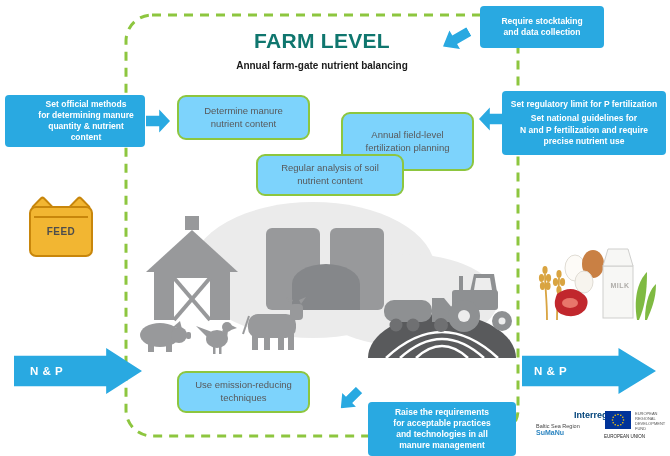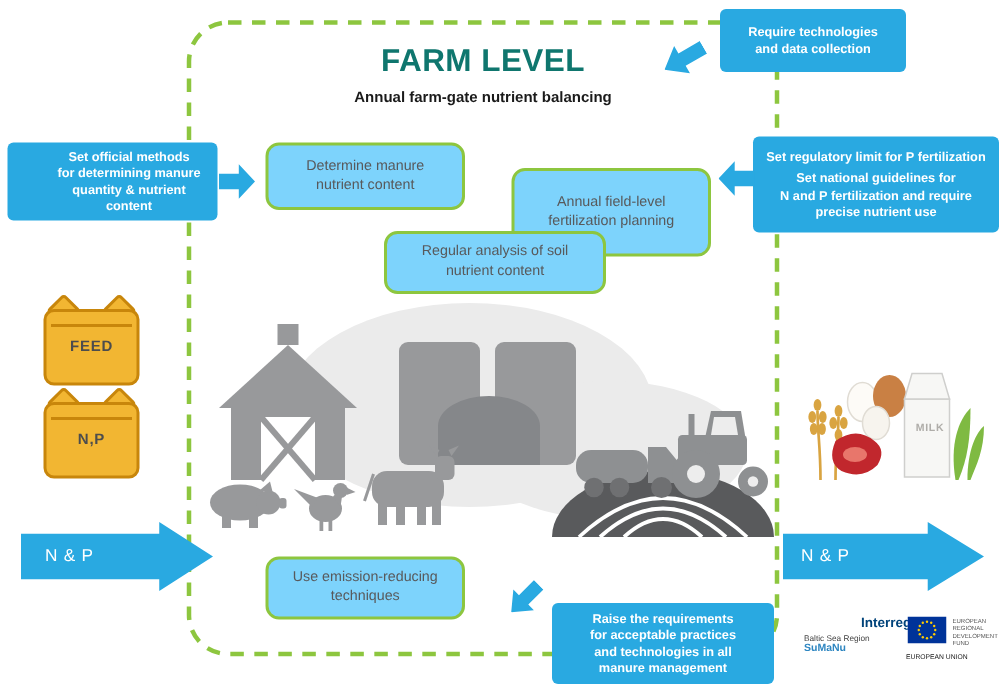--- a/index.html
+++ b/index.html
@@ -13,21 +13,21 @@
   .green-box{position:absolute;background:#7dd3fc;border:2px solid #8DC63F;border-radius:9px;
          color:#58595B;font-size:9.5px;line-height:1.35;display:flex;align-items:center;
          justify-content:center;text-align:center;box-sizing:border-box;padding:0;}
   .callout{position:absolute;background:#29A9E1;color:#fff;font-weight:bold;font-size:8.5px;
          line-height:1.32;text-align:center;border-radius:4px;display:flex;flex-direction:column;
          align-items:center;justify-content:center;padding:4px 6px;box-sizing:border-box;z-index:5;}
   .callout .p1{margin-bottom:3px;}
   .mini-arrow{position:absolute;background:#29A9E1;z-index:6;
          clip-path:polygon(0 30%,55% 30%,55% 6%,100% 50%,55% 94%,55% 70%,0 70%);}
   .big-arrow{position:absolute;background:#29A9E1;display:flex;align-items:center;color:#fff;
-         font-weight:normal;font-size:11.5px;letter-spacing:.5px;box-sizing:border-box;
+         font-weight:bold;font-size:11.5px;letter-spacing:.5px;box-sizing:border-box;
          clip-path:polygon(0 17%,72% 17%,72% 0,100% 50%,72% 100%,72% 83%,0 83%);}
   .sack{position:absolute;width:64px;height:58px;}
   .sack-ear{position:absolute;top:0;width:13px;height:13px;background:#F2B632;border:2px solid #C8860B;
          border-radius:3px;transform:rotate(45deg);}
   .sack-ear.l{left:5px;} .sack-ear.r{right:5px;}
   .sack-body{position:absolute;top:7px;left:0;right:0;bottom:0;background:#F2B632;
          border:2px solid #C8860B;border-radius:7px;display:flex;align-items:center;
          justify-content:center;}
   .sack-tie{position:absolute;top:8px;left:3px;right:3px;border-top:2px solid #C8860B;}
   .sack-label{font-size:10px;font-weight:bold;color:#4D4D4D;letter-spacing:.5px;}
@@ -127,21 +127,21 @@
 
   <div class="green-box preline" style="left:177px;top:95px;width:133px;height:45px;">Determine manure
 nutrient content</div>
   <div class="green-box preline" style="left:341px;top:112px;width:133px;height:59px;">Annual field-level
 fertilization planning</div>
   <div class="green-box preline" style="left:256px;top:154px;width:148px;height:42px;">Regular analysis of soil
 nutrient content</div>
   <div class="green-box preline" style="left:177px;top:371px;width:133px;height:42px;">Use emission-reducing
 techniques</div>
 
-  <div class="callout preline" style="left:480px;top:6px;width:124px;height:42px;">Require technologies
+  <div class="callout preline" style="left:480px;top:6px;width:124px;height:42px;">Require stocktaking
 and data collection</div>
   <div class="callout preline" style="left:5px;top:95px;width:140px;height:52px;padding-left:28px;">Set official methods
 for determining manure
 quantity &amp; nutrient content</div>
   <div class="callout" style="left:502px;top:91px;width:164px;height:64px;">
     <div class="p1 preline">Set regulatory limit for P fertilization</div>
     <div class="preline">Set national guidelines for
 N and P fertilization and require
 precise nutrient use</div>
   </div>
@@ -161,28 +161,20 @@
   <div class="big-arrow" style="left:522px;top:348px;width:134px;height:46px;padding-left:12px;">
     <span>N &amp; P</span>
   </div>
 
   <div class="sack" style="left:29px;top:199px;">
     <div class="sack-ear l"></div>
     <div class="sack-ear r"></div>
     <div class="sack-body">
       <div class="sack-tie"></div>
       <span class="sack-label">FEED</span>
-    </div>
-  </div>
-  <div class="sack" style="left:29px;top:261px;">
-    <div class="sack-ear l"></div>
-    <div class="sack-ear r"></div>
-    <div class="sack-body">
-      <div class="sack-tie"></div>
-      <span class="sack-label">N,P</span>
     </div>
   </div>
 
   <svg class="abs" style="left:533px;top:236px;" width="124" height="94" viewBox="0 0 124 94">
     <g>
       <path d="M14,84 C14,62 12,52 12,38" stroke="#D9A441" stroke-width="1.8" fill="none"></path>
       <path d="M24,84 C24,64 26,54 26,42" stroke="#D9A441" stroke-width="1.8" fill="none"></path>
       <g fill="#D9A441">
         <ellipse cx="12" cy="34" rx="2.6" ry="4"></ellipse>
           <ellipse cx="8.5" cy="42" rx="2.6" ry="4"></ellipse>

